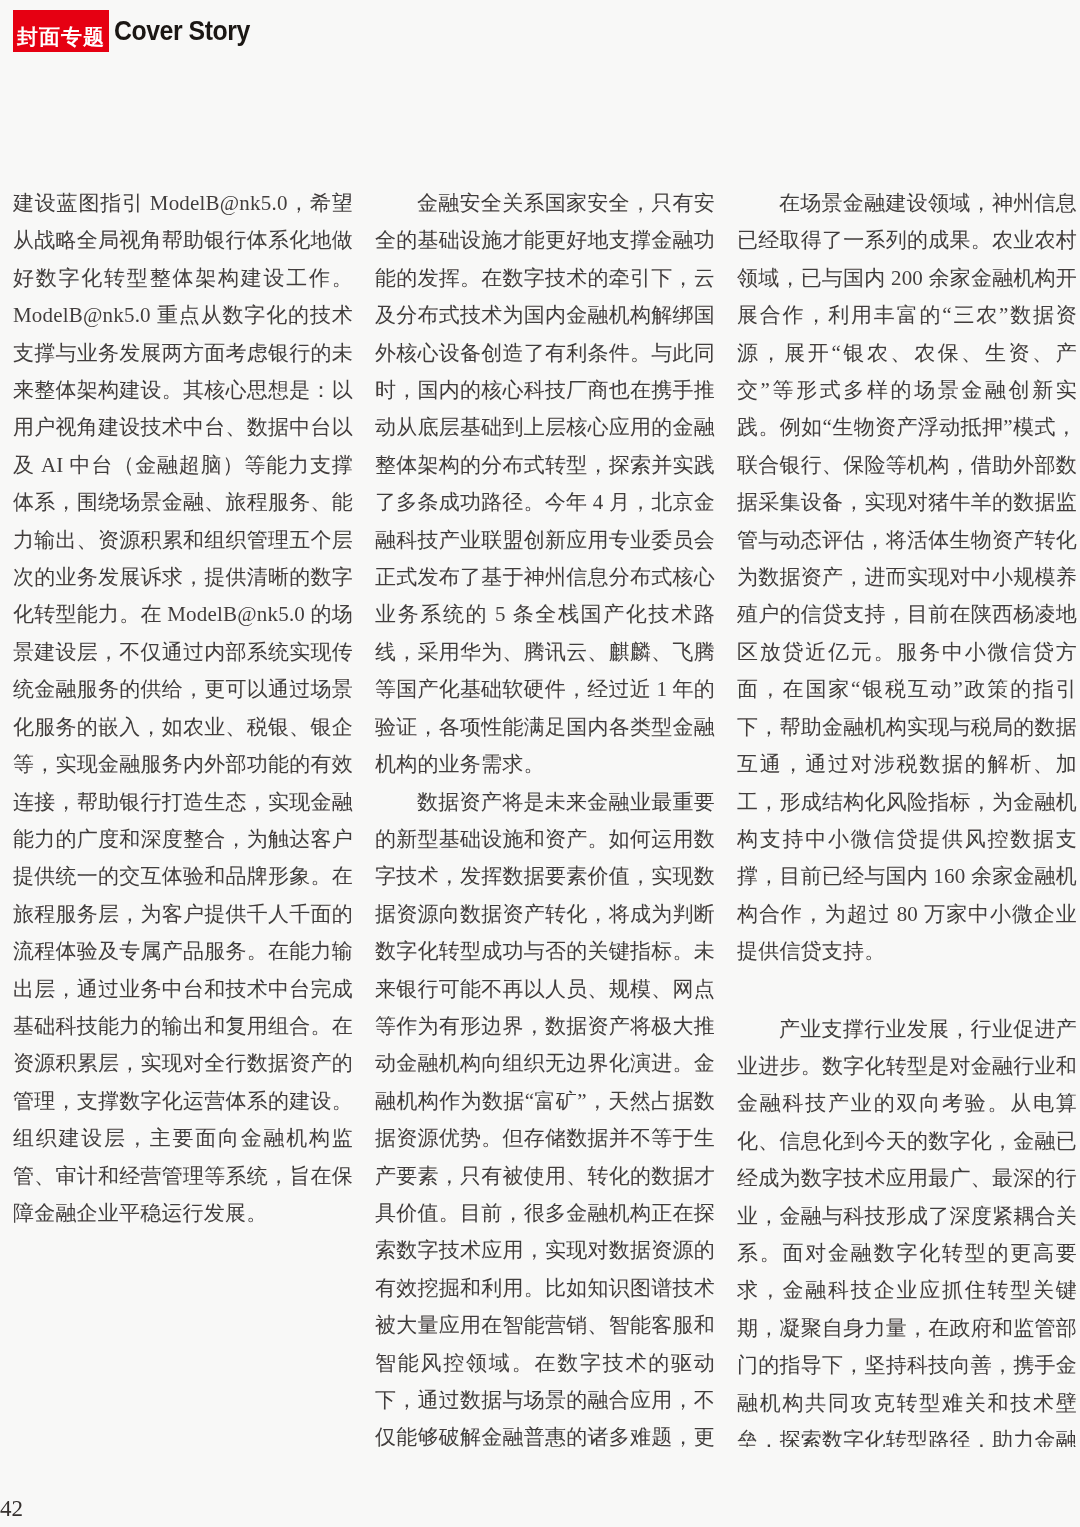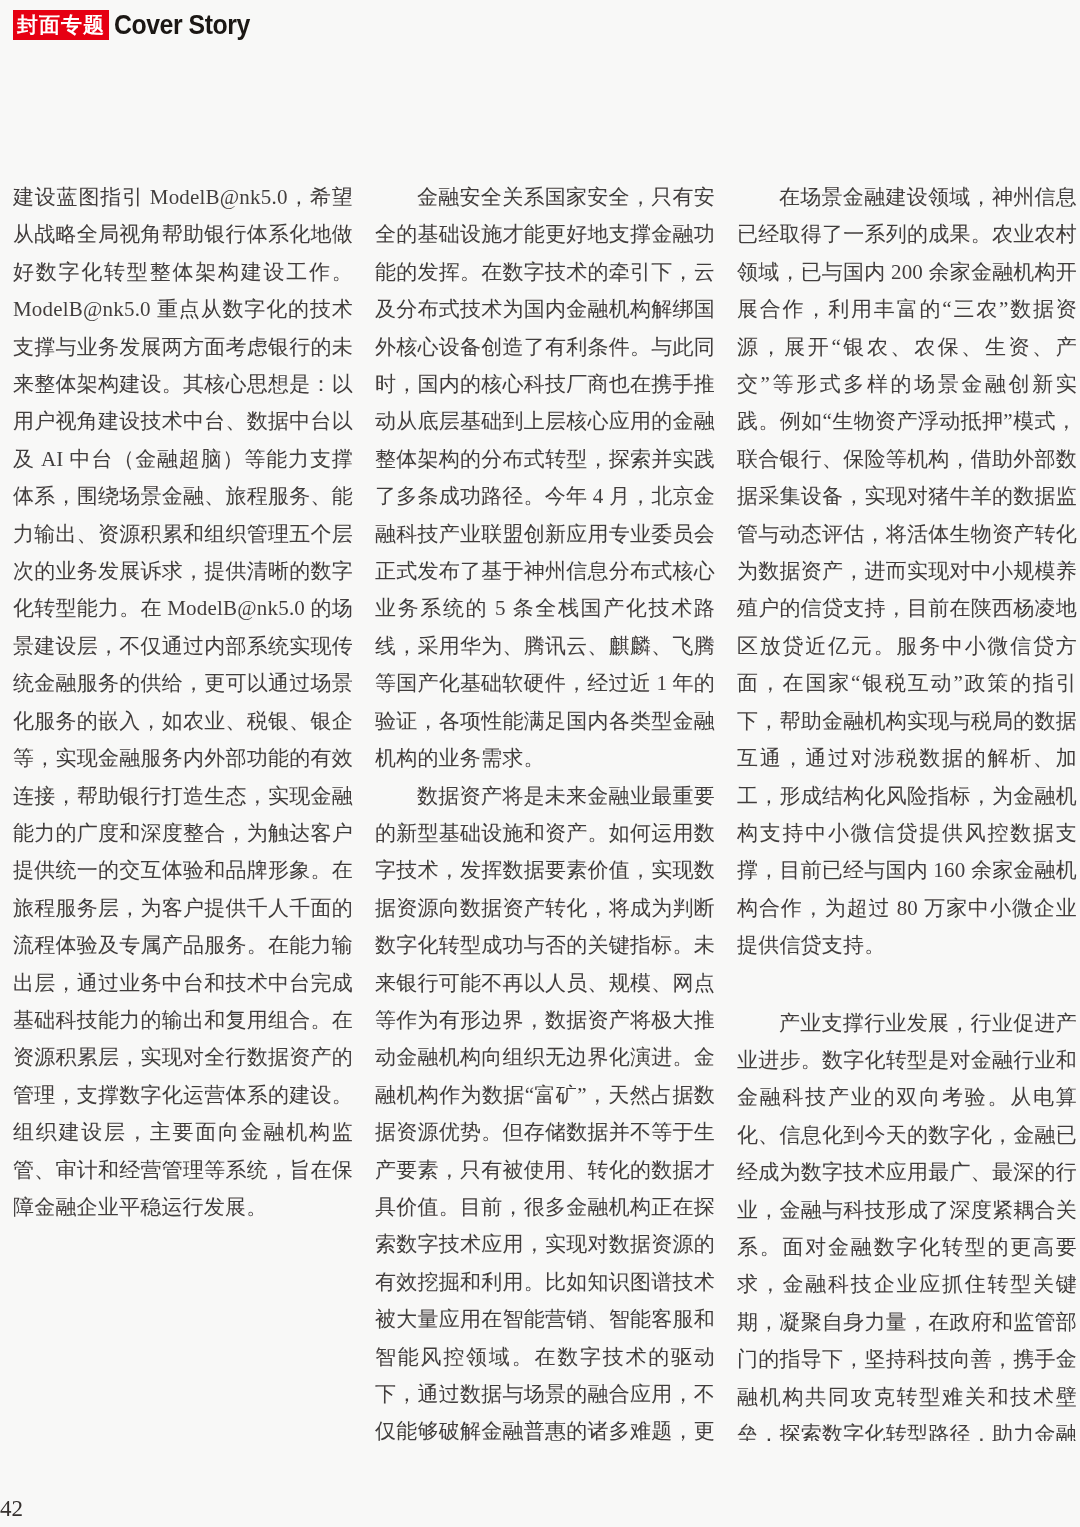--- a/index.html
+++ b/index.html
@@ -26,39 +26,39 @@
     gap: 5px;
     font-family: "Liberation Sans", "DejaVu Sans", sans-serif;
   }
   .tag-cn {
     display: inline-block;
     background: #e60012;
     color: #ffffff;
     font-size: 21px;
     font-weight: bold;
     line-height: 27px;
-    padding: 1px 4px 2px 4px;
+    padding: 13px 4px 2px 4px;
     letter-spacing: 1px;
   }
   .tag-en {
     color: #1b1714;
     font-size: 27px;
     font-weight: bold;
     letter-spacing: -0.5px;
     line-height: 30px;
     transform: scaleX(0.92);
     transform-origin: left center;
     white-space: nowrap;
   }
 
   
   .content {
     position: absolute;
     left: 13px;
-    top: 179px;
+    top: 185px;
     width: 1065px;
     height: 1262px;
     display: flex;
     gap: 22px;
     overflow: hidden;
   }
   .col {
     width: 340px;
     flex: 0 0 340px;
     overflow: hidden;

